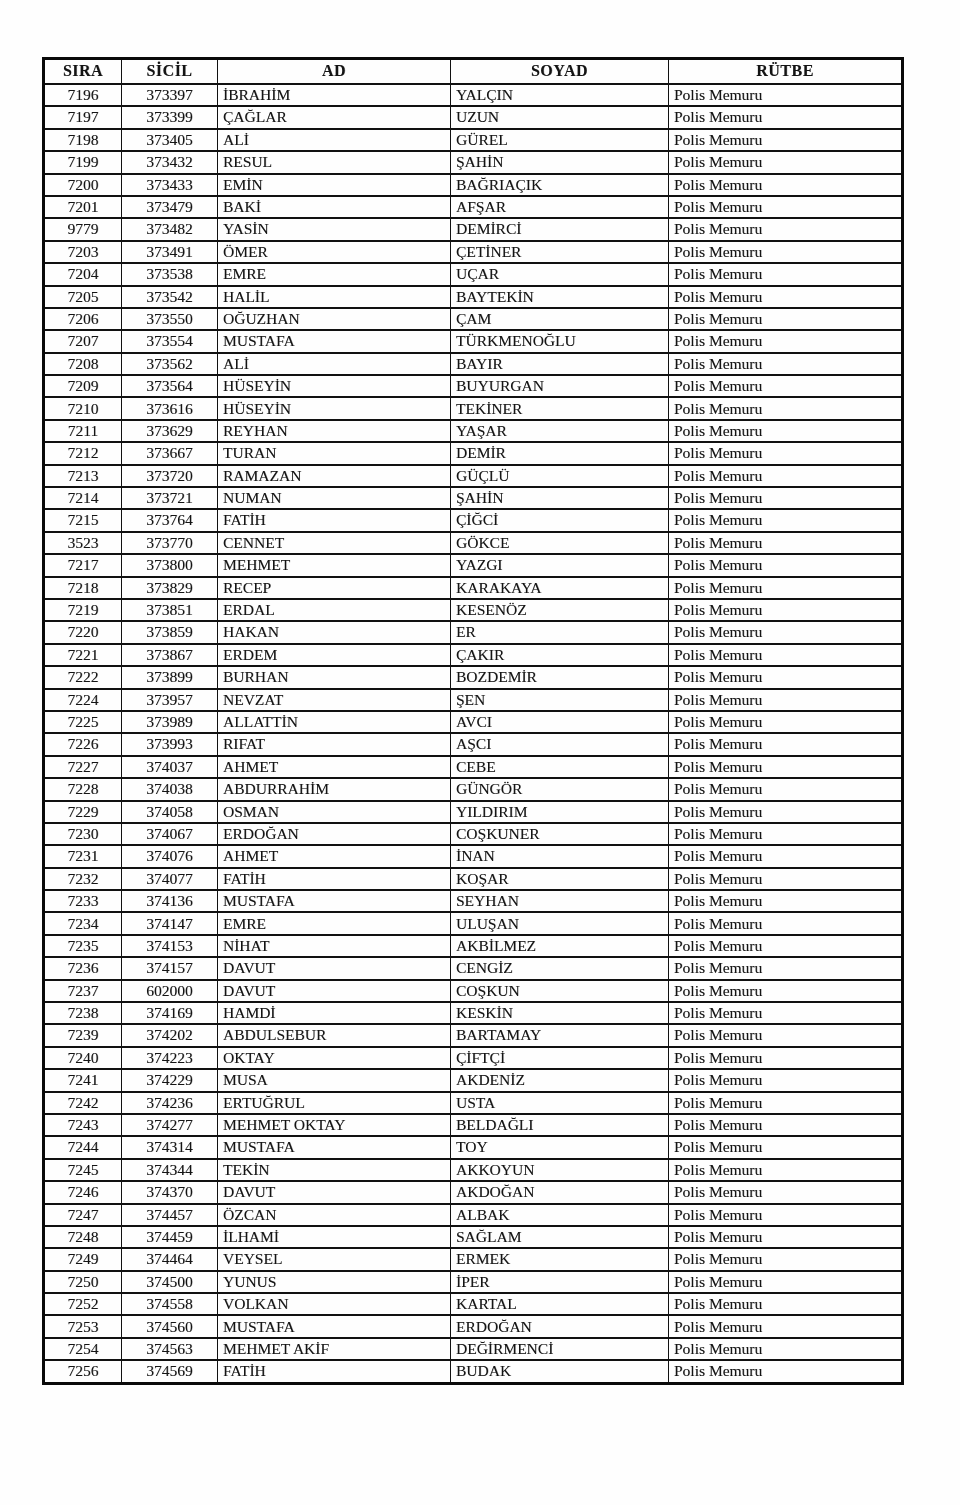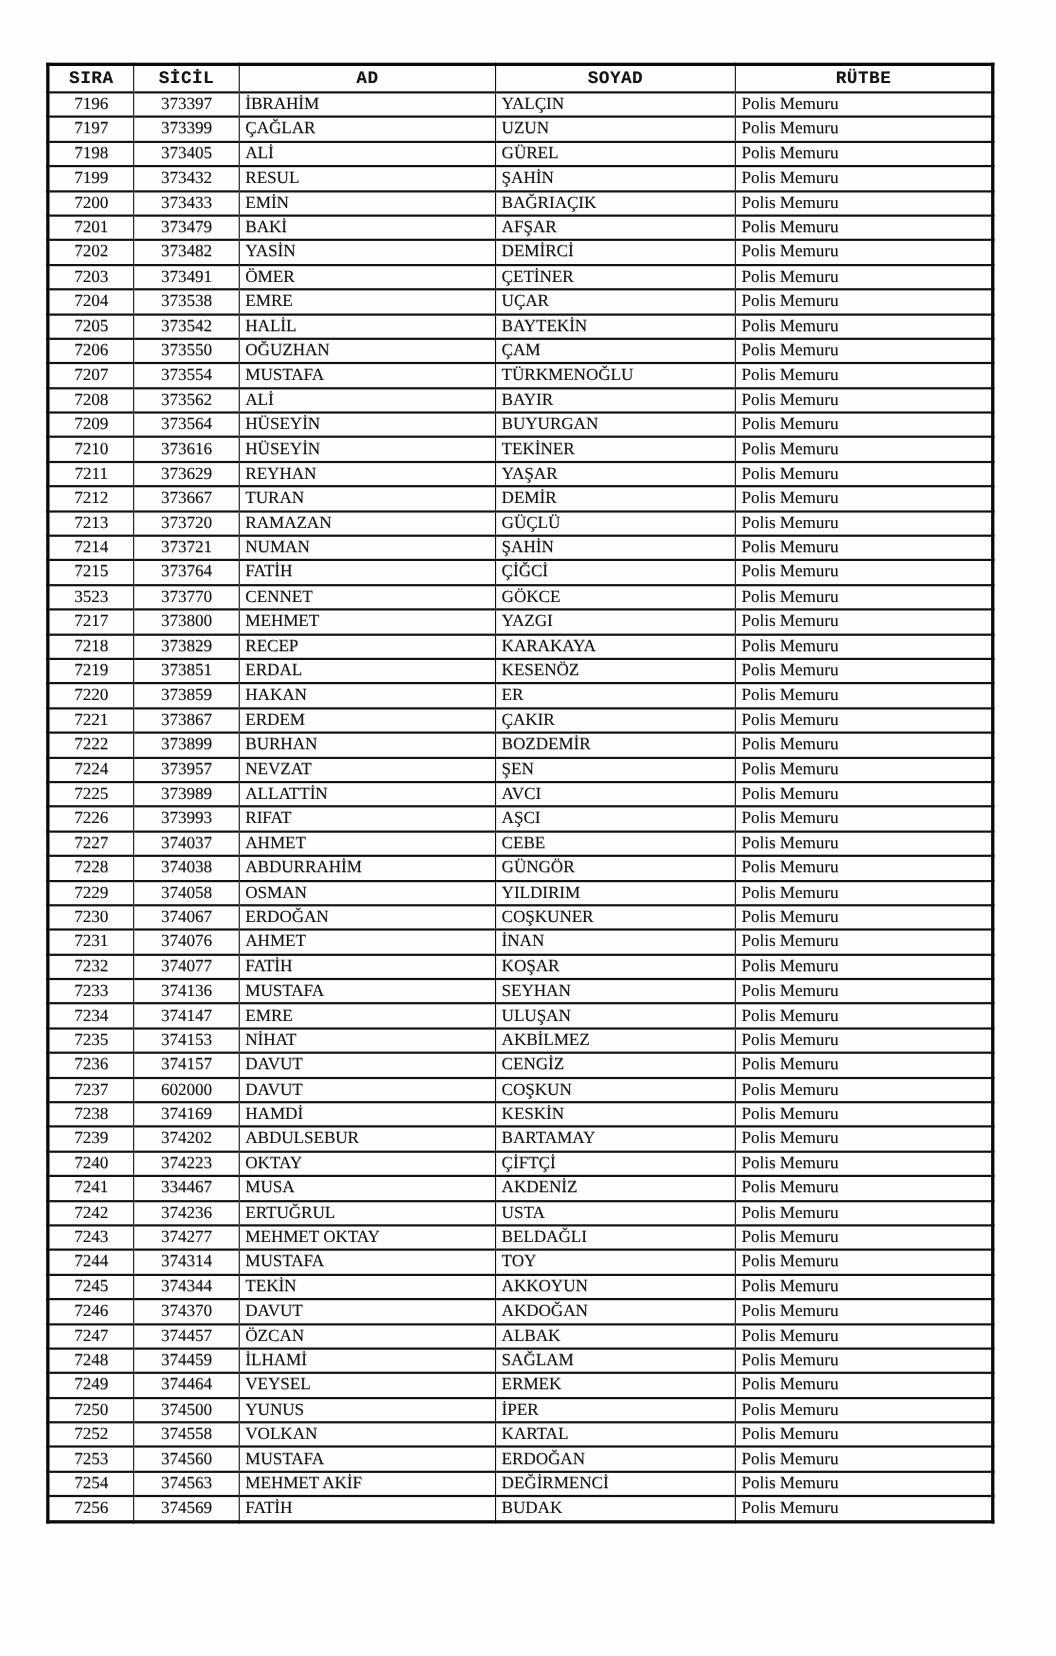--- a/index.html
+++ b/index.html
@@ -45,21 +45,20 @@
     
     text-shadow: 0.4px 0.4px 0 rgba(20,20,20,0.35);
   }
   table.personnel-table thead th {
     font-weight: bold;
     text-align: center;
     font-size: 16px;
     letter-spacing: 0.5px;
     height: 23px;
     border-bottom-width: 2.6px;
-    font-family: Liberation Mono, monospace;
   }
   
   .col-0 { width: 66px;  text-align: center; }
   .col-1 { width: 85px;  text-align: center; }
   .col-2 { width: 222px; text-align: left; }
   .col-3 { width: 207px; text-align: left; }
   .col-4 { width: 222px; text-align: left; }
 </style>
 </head>
 <body>
@@ -112,21 +111,21 @@
           <td class="col-4">Polis Memuru</td>
         </tr>
         <tr>
           <td class="col-0">7201</td>
           <td class="col-1">373479</td>
           <td class="col-2">BAKİ</td>
           <td class="col-3">AFŞAR</td>
           <td class="col-4">Polis Memuru</td>
         </tr>
         <tr>
-          <td class="col-0">7202</td>
+          <td class="col-0">9779</td>
           <td class="col-1">373482</td>
           <td class="col-2">YASİN</td>
           <td class="col-3">DEMİRCİ</td>
           <td class="col-4">Polis Memuru</td>
         </tr>
         <tr>
           <td class="col-0">7203</td>
           <td class="col-1">373491</td>
           <td class="col-2">ÖMER</td>
           <td class="col-3">ÇETİNER</td>
@@ -379,21 +378,21 @@
         </tr>
         <tr>
           <td class="col-0">7240</td>
           <td class="col-1">374223</td>
           <td class="col-2">OKTAY</td>
           <td class="col-3">ÇİFTÇİ</td>
           <td class="col-4">Polis Memuru</td>
         </tr>
         <tr>
           <td class="col-0">7241</td>
-          <td class="col-1">334467</td>
+          <td class="col-1">374229</td>
           <td class="col-2">MUSA</td>
           <td class="col-3">AKDENİZ</td>
           <td class="col-4">Polis Memuru</td>
         </tr>
         <tr>
           <td class="col-0">7242</td>
           <td class="col-1">374236</td>
           <td class="col-2">ERTUĞRUL</td>
           <td class="col-3">USTA</td>
           <td class="col-4">Polis Memuru</td>

